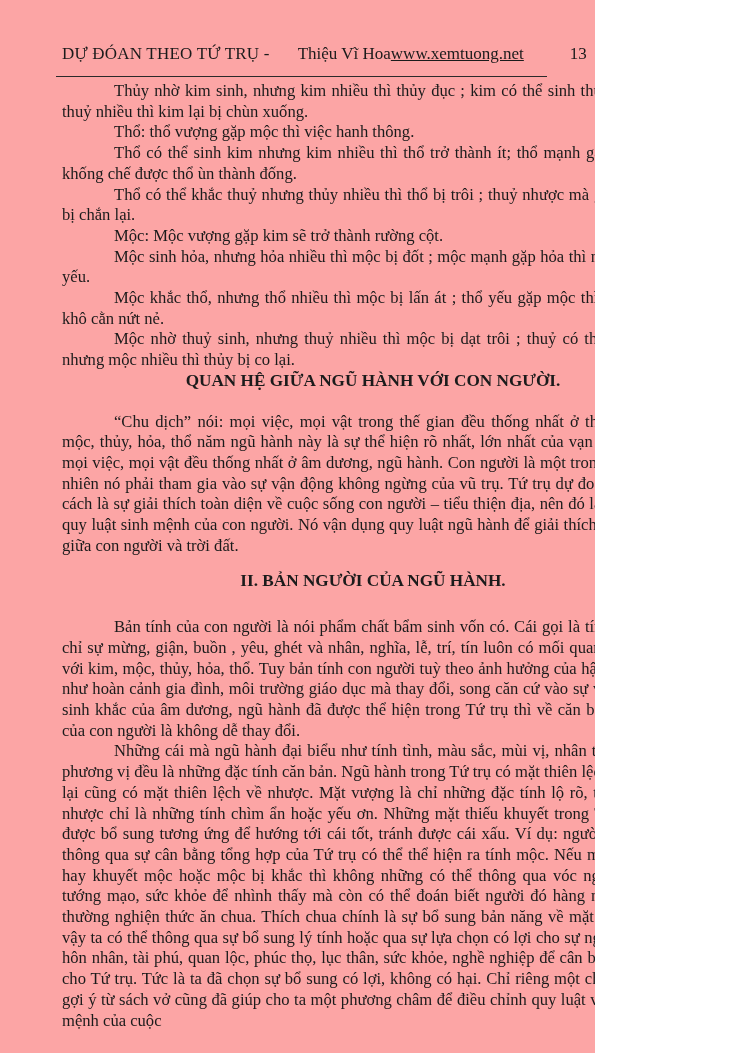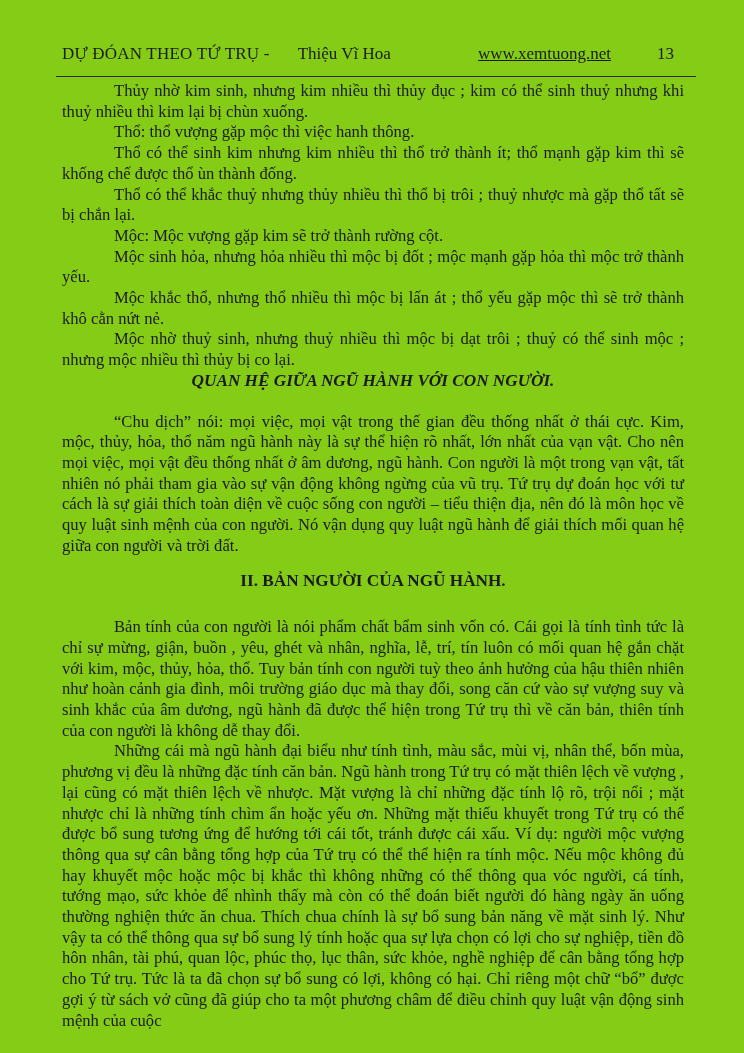--- a/index.html
+++ b/index.html
@@ -1,21 +1,21 @@
 <!DOCTYPE html>
 <html><head>
 <meta charset="utf-8">
 <style>
   * { margin: 0; padding: 0; box-sizing: border-box; }
   html, body { background: #ffffff; }
   .page {
     position: relative;
-    width: 744px;
+    width: 595px;
     height: 1053px;
-    background: #84cc16;
+    background: #fca5a5;
     font-family: "Liberation Serif", "DejaVu Serif", serif;
     color: #1b1b1b;
     overflow: hidden;
   }
   .page-header {
     position: absolute;
     top: 44px;
     left: 62px;
     right: 70px;
     display: flex;
@@ -49,21 +49,21 @@
     line-height: 20.7px;
     text-align: justify;
   }
   .para { text-indent: 52px; }
   .heading {
     text-align: center;
     font-weight: bold;
     font-size: 17.2px;
     line-height: 20.7px;
   }
-  h2.heading:nth-of-type(1) { margin: 0 0 20px 0; font-style: italic; }
+  h2.heading:nth-of-type(1) { margin: 0 0 20px 0; }
   h2.heading:nth-of-type(2) { margin: 15px 0 25px 0; }
 </style>
 </head>
 <body>
 
 <div class="page">
   <div class="page-header">
     <span class="header-title">DỰ ĐÓAN THEO TỨ TRỤ -</span>
     <span class="header-author">Thiệu Vĩ  Hoa</span>
     <span class="header-site">www.xemtuong.net</span>

